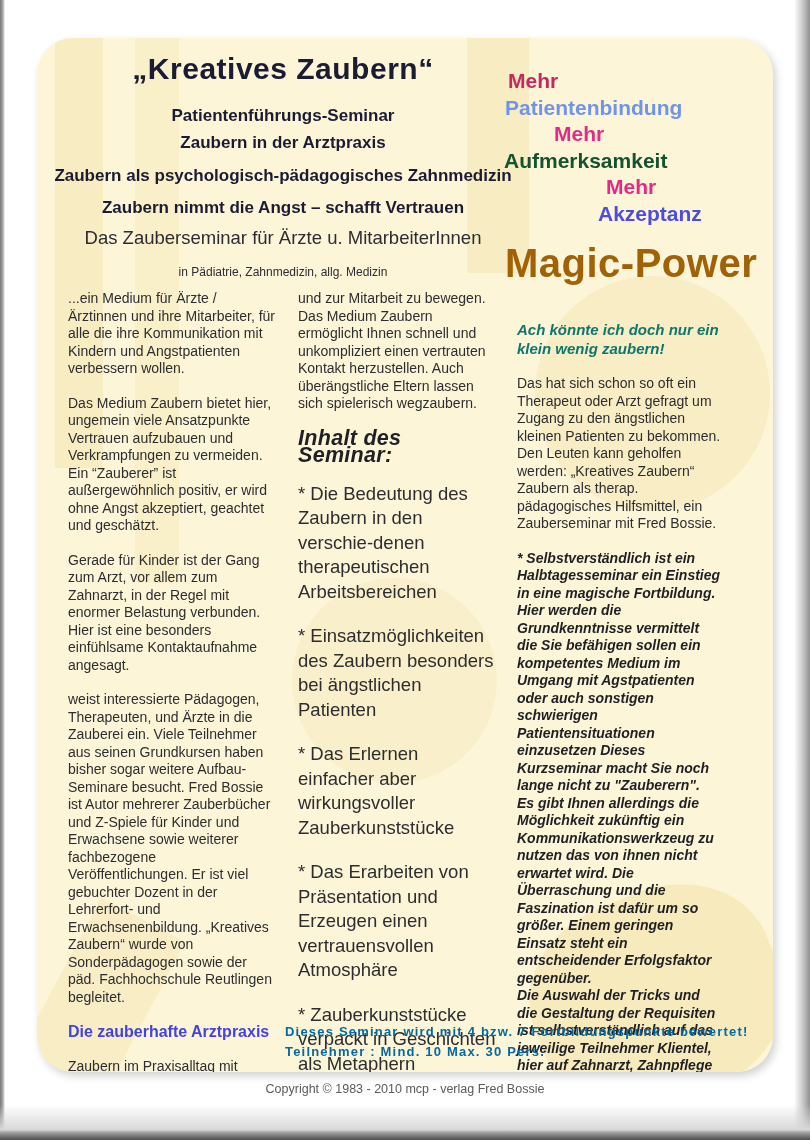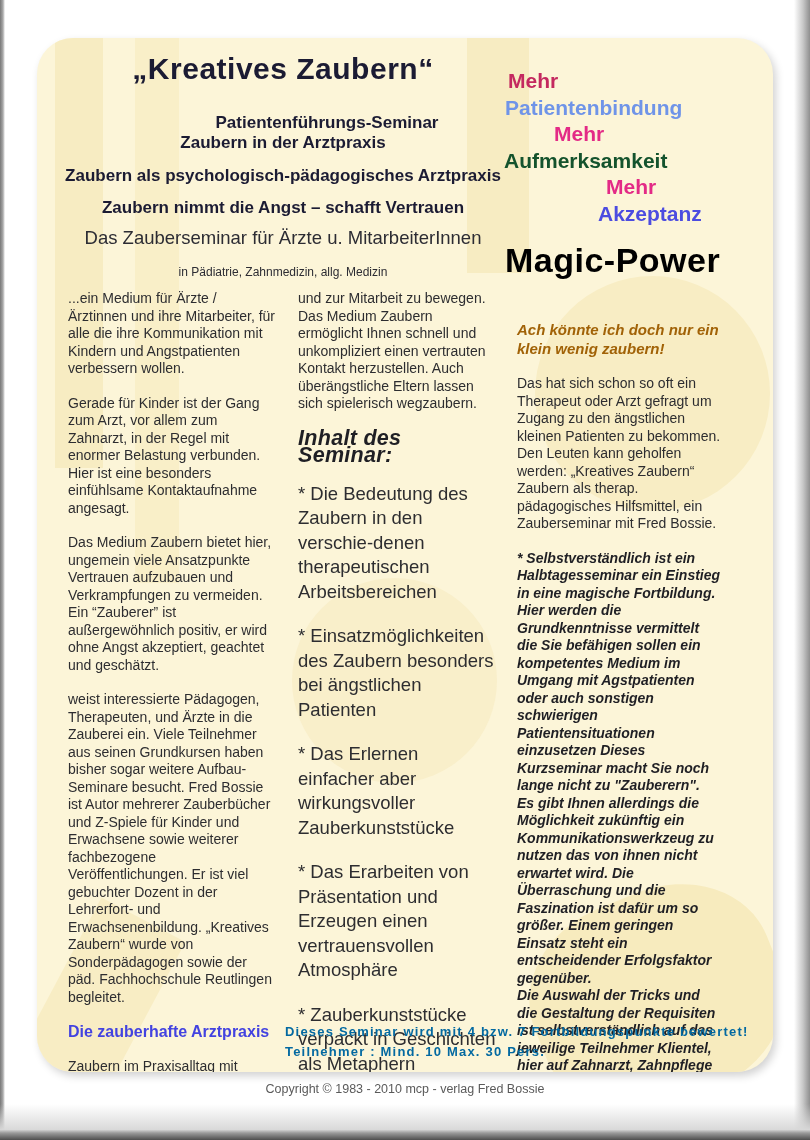--- a/index.html
+++ b/index.html
@@ -35,57 +35,57 @@
          transform:rotate(-22deg);background:#f7ebbe;}
   .wm.d1{left:12px;top:870px;width:95px;height:200px;transform:rotate(28deg);background:#f8edc4;}
 
   .layer{position:absolute;inset:0;z-index:1;}
 
   
   .hdr{position:absolute;left:0;top:0;width:492px;text-align:center;color:#1b1b33;}
   .hdr .title{position:absolute;left:0;top:14px;width:100%;
     font-size:30px;font-weight:bold;letter-spacing:.5px;}
   .hdr .sub{position:absolute;left:0;width:100%;font-size:17px;font-weight:bold;}
-  .hdr .sub.s0{top:75px;margin-left:44px;}
+  .hdr .sub.s0{top:68px;}
   .hdr .sub.s1{top:95px;}
   .hdr .sub.s2{top:128px;}
   .hdr .sub.s3{top:160px;}
   .hdr .tag1{position:absolute;left:0;top:189px;width:100%;
     font-size:18.5px;font-weight:normal;color:#2c2c33;}
   .hdr .tag2{position:absolute;left:0;top:227px;width:100%;
     font-size:12px;font-weight:normal;color:#2c2c33;}
 
   
   .promo{position:absolute;left:465px;top:30px;width:250px;line-height:26.5px;
     font-size:21px;font-weight:bold;white-space:nowrap;}
   .promo .l0{color:#c4295f;padding-left:6px;}
   .promo .l1{color:#6f94e8;padding-left:3px;}
   .promo .l2{color:#e32a86;padding-left:52px;}
   .promo .l3{color:#14532d;padding-left:2px;}
   .promo .l4{color:#e32a86;padding-left:104px;}
   .promo .l5{color:#4c4ce0;padding-left:96px;}
   .magic{position:absolute;left:468px;top:203px;width:260px;
-    font-size:34px;font-weight:bold;color:#000000;letter-spacing:.5px;}
+    font-size:40px;font-weight:bold;color:#a16207;letter-spacing:.5px;}
 
   
   .col{position:absolute;color:#2d2d30;font-size:14px;line-height:17.5px;}
   .col p{margin:0 0 17px 0;padding-left:13px;}
   .col-left{left:18px;top:252px;width:222px;}
   .col-mid{left:248px;top:252px;width:214px;}
   .col-right{left:467px;top:282px;width:218px;}
 
   .author-h{font-weight:bold;font-style:italic;font-size:15.5px;margin:0 0 2px 0;color:#1f1f24;}
   .practice-h{font-weight:bold;font-size:16px;color:#4343e0;margin:3px 0 2px 0;}
 
   .mid-h{font-weight:bold;font-style:italic;font-size:21.5px;color:#1f1f24;
     margin:8px 0 14px 0;letter-spacing:.3px;}
   .col-mid .bullet{font-size:18.5px;line-height:24.5px;margin:0 0 20px 0;}
 
   .quote-h{font-weight:bold;font-style:italic;font-size:15px;line-height:19px;
-    color:#a16207;margin:0 0 15px 0;}
+    color:#0f766e;margin:0 0 15px 0;}
   .note{font-weight:bold;font-style:italic;color:#1f1f24;}
   .note p{margin:0;}
   .note p.first{margin-top:14px;}
 
   
   .footnote{position:absolute;left:248px;top:984px;width:470px;
     font-size:13px;line-height:20px;font-weight:bold;
     letter-spacing:1.2px;color:#0369a1;}
   .copyright{position:absolute;left:37px;top:1082px;width:736px;text-align:center;
     font-size:12.5px;color:#5a5a5a;}
@@ -106,40 +106,40 @@
   <div class="wm c2"></div>
   <div class="wm b1"></div>
   <div class="wm d1"></div>
 
   <div class="layer">
 
     <div class="hdr">
       <div class="title">„Kreatives Zaubern“</div>
       <div class="sub s0">Patientenführungs-Seminar</div>
       <div class="sub s1">Zaubern in der Arztpraxis</div>
-      <div class="sub s2">Zaubern als psychologisch-pädagogisches Arztpraxis</div>
+      <div class="sub s2">Zaubern als psychologisch-pädagogisches Zahnmedizin</div>
       <div class="sub s3">Zaubern nimmt die Angst – schafft Vertrauen</div>
       <div class="tag1">Das Zauberseminar für Ärzte u. MitarbeiterInnen</div>
       <div class="tag2">in Pädiatrie, Zahnmedizin, allg. Medizin</div>
     </div>
 
     <div class="promo">
       <div class="l0">Mehr</div>
       <div class="l1">Patientenbindung</div>
       <div class="l2">Mehr</div>
       <div class="l3">Aufmerksamkeit</div>
       <div class="l4">Mehr</div>
       <div class="l5">Akzeptanz</div>
     </div>
     <div class="magic">Magic-Power</div>
 
     <div class="col col-left">
       <p>...ein Medium für Ärzte / Ärztinnen und ihre Mitarbeiter, für alle die ihre Kommunikation mit Kindern und Angstpatienten verbessern wollen.</p>
+      <p>Das Medium Zaubern bietet hier, ungemein viele Ansatzpunkte Vertrauen aufzubauen und Verkrampfungen zu vermeiden. Ein “Zauberer” ist außergewöhnlich positiv, er wird ohne Angst akzeptiert, geachtet und geschätzt.</p>
       <p>Gerade für Kinder ist der Gang zum Arzt, vor allem zum Zahnarzt, in der Regel mit enormer Belastung verbunden. Hier ist eine besonders einfühlsame Kontaktaufnahme angesagt.</p>
-      <p>Das Medium Zaubern bietet hier, ungemein viele Ansatzpunkte Vertrauen aufzubauen und Verkrampfungen zu vermeiden. Ein “Zauberer” ist außergewöhnlich positiv, er wird ohne Angst akzeptiert, geachtet und geschätzt.</p>
       <p>weist interessierte Pädagogen, Therapeuten, und Ärzte in die Zauberei ein. Viele Teilnehmer aus seinen Grundkursen haben bisher sogar weitere Aufbau-Seminare besucht. Fred Bossie ist Autor mehrerer Zauberbücher und Z-Spiele für Kinder und Erwachsene sowie weiterer fachbezogene Veröffentlichungen. Er ist viel gebuchter Dozent in der Lehrerfort- und Erwachsenenbildung. „Kreatives Zaubern“ wurde von Sonderpädagogen sowie der päd. Fachhochschule Reutlingen begleitet.</p>
       <p class="practice-h">Die zauberhafte Arztpraxis</p>
       <p>Zaubern im Praxisalltag mit Patienten jeden Alters, einfach zauberhafte Kommunikation. Das Medium Zaubern ist bei Alt und Jung spontan und ohne große Vorbereitung in Ihrer Praxis einsetzbar. Zaubern ist Konzen-tration und Entspannung daher auch für erwachsene Angsthasen bestens geeignet. Für Kinder,  die von Haus aus , einer magischen Welt sehr angetan sind, ein ideales Werkzeug sie positiv zu beeinflussen, sie von ihrer anfänglichen Angst zu befreien</p>
     </div>
 
     <div class="col col-mid">
       <p>und zur Mitarbeit zu bewegen. Das Medium Zaubern ermöglicht Ihnen schnell und unkompliziert einen vertrauten Kontakt herzustellen. Auch überängstliche Eltern lassen sich spielerisch wegzaubern.</p>
       <p class="mid-h">Inhalt des Seminar:</p>
       <p class="bullet">* Die Bedeutung des Zaubern in den verschie-denen therapeutischen Arbeitsbereichen</p>
       <p class="bullet">* Einsatzmöglichkeiten des Zaubern besonders bei ängstlichen Patienten</p>

